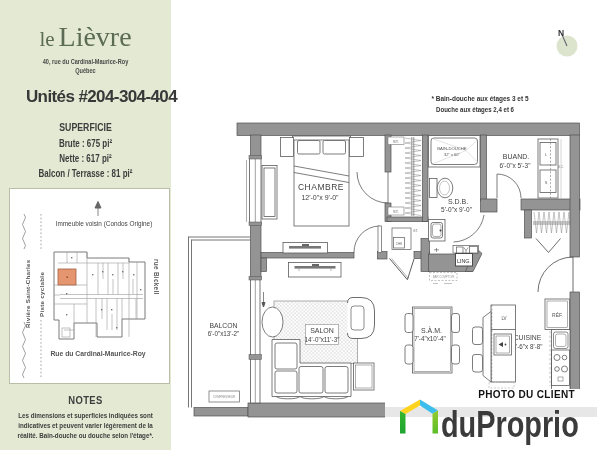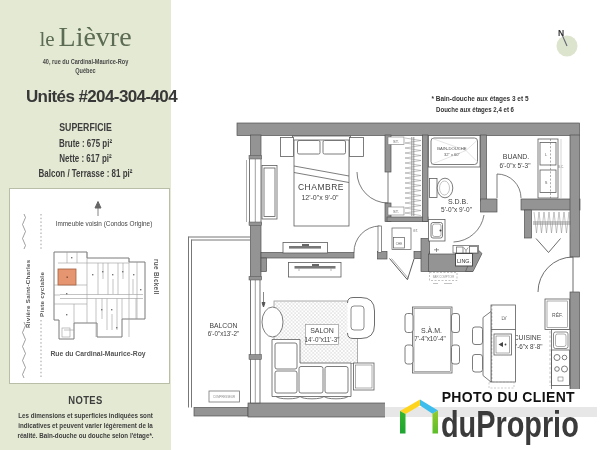--- a/index.html
+++ b/index.html
@@ -471,21 +471,21 @@
   <text x="322" y="333" font-size="7" fill="#3f3f3f" text-anchor="middle">SALON</text>
   <text x="322" y="342" font-size="6.3" fill="#3f3f3f" text-anchor="middle">14'-0"x11'-3"</text>
 </g>
 </g>
 </svg>
 
 <div class="abs" style="left:385px;top:389px;width:215px;height:61px;background:#fff;">
 
   <div class="abs" style="left:0;top:18px;width:212px;height:10px;background:#e7e7e7;"></div>
 
-  <div class="abs" style="right:25px;top:1px;font-size:14px;font-weight:bold;letter-spacing:0.35px;color:#111;line-height:1;">PHOTO DU CLIENT</div>
+  <div class="abs" style="right:25px;top:1px;font-size:10px;font-weight:bold;letter-spacing:0.35px;color:#111;line-height:1;">PHOTO DU CLIENT</div>
 
   <div class="abs" style="right:21px;top:17px;font-size:37px;font-weight:bold;color:#3b3b3b;line-height:1;transform:scaleX(0.78);transform-origin:right center;">duProprio</div>
 
   <svg class="abs" style="left:13px;top:9px;" width="44" height="37" viewBox="0 0 44 37">
     <defs>
       <linearGradient id="gp1" x1="0" y1="0" x2="0" y2="1">
         <stop offset="0" stop-color="#35b62c"></stop>
           <stop offset="1" stop-color="#1ea432"></stop>
       </linearGradient>
       <linearGradient id="gp2" x1="0" y1="0" x2="0" y2="1">

